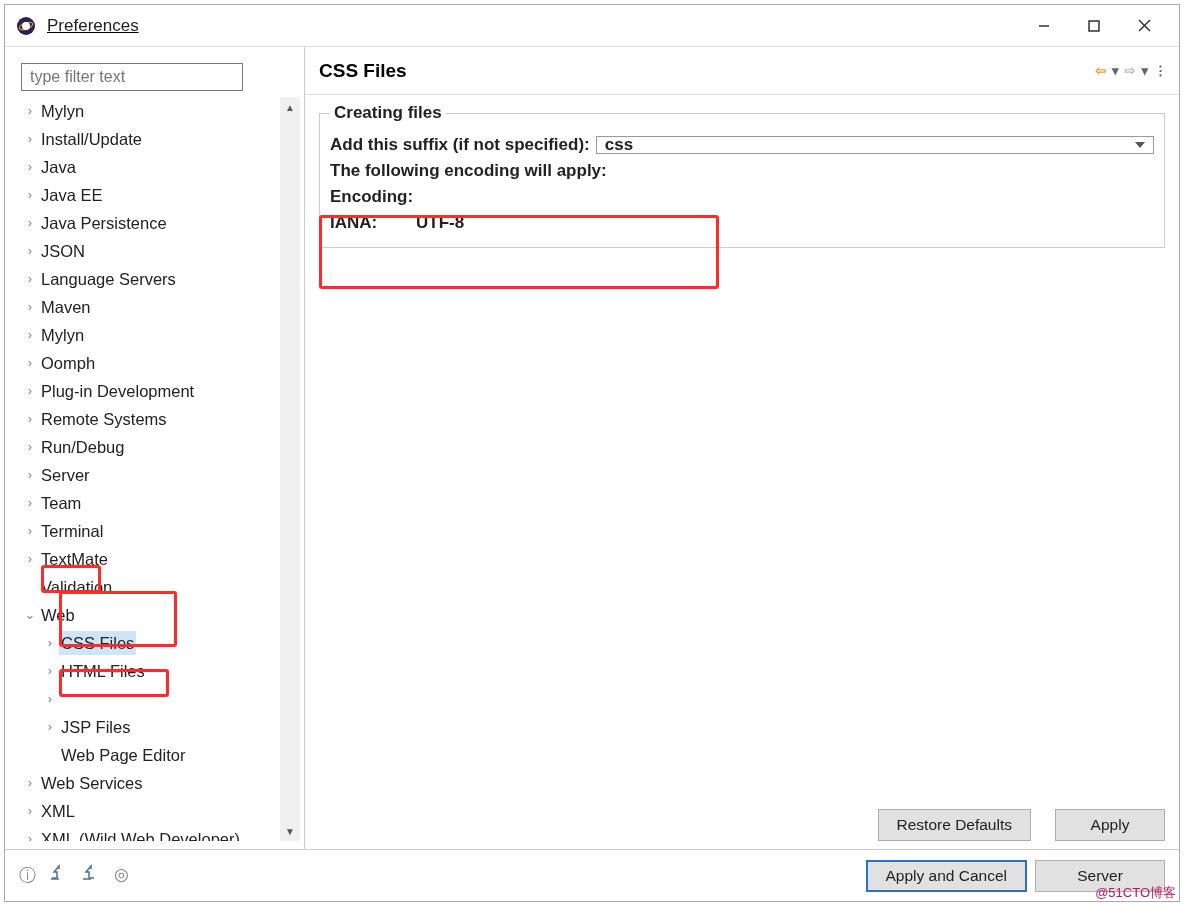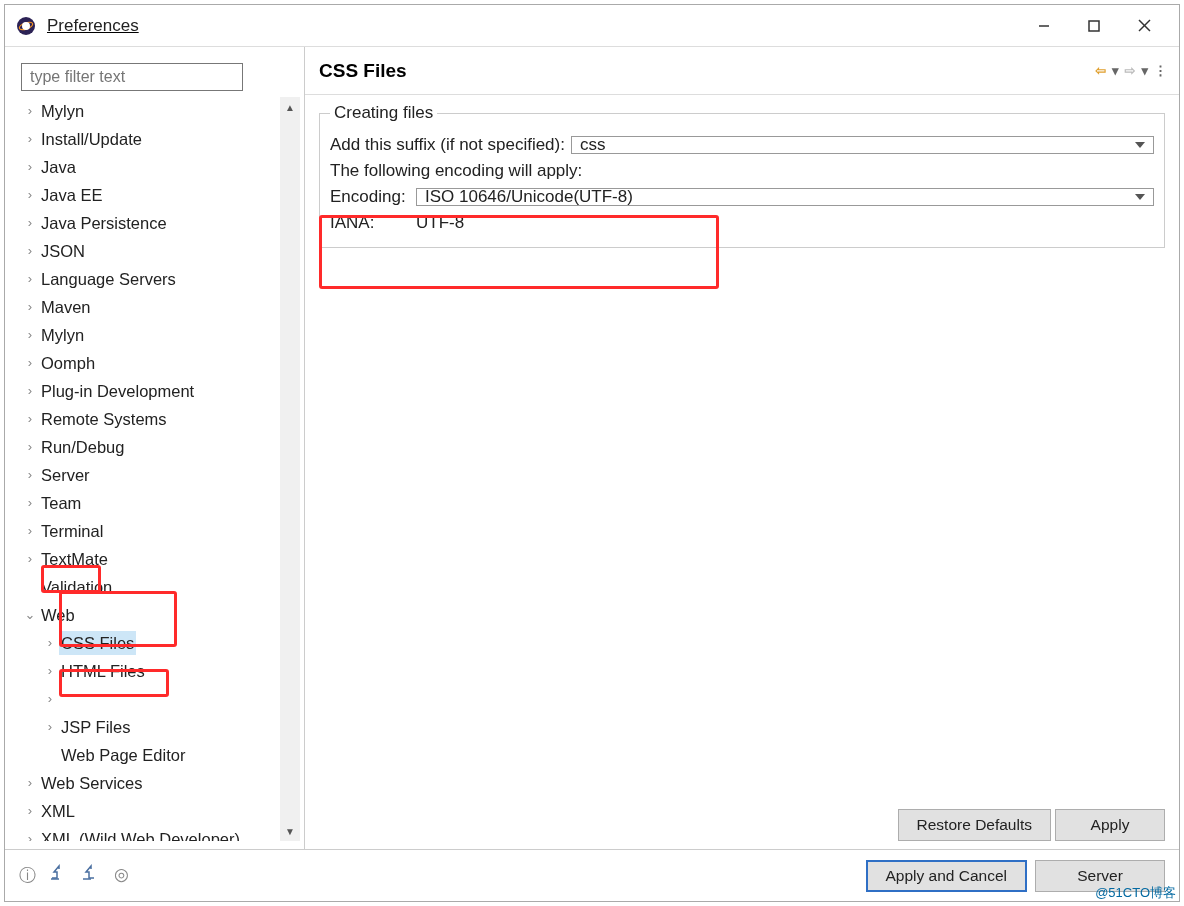--- a/index.html
+++ b/index.html
@@ -22,38 +22,38 @@
   .tree-item .chev { width: 18px; color: #888; font-size: 13px; display: inline-flex; justify-content: center; }
   .tree-item.indent1 { padding-left: 24px; }
   .tree-item.selected .label { background: #cde6f7; }
   .tree-item .label { padding: 0 2px; }
   .hl-red { border: 3px solid #ff2a2a; border-radius: 3px; position: absolute; pointer-events: none; }
   .right-pane { flex: 1; display: flex; flex-direction: column; position: relative; }
   .right-header { height: 48px; display: flex; align-items: center; padding: 0 14px; font-size: 19px; font-weight: bold; border-bottom: 1px solid #ddd; }
   .right-header-spacer { flex: 1; }
   .hdr-icons { display: flex; gap: 6px; align-items: center; font-size: 13px; color: #666; }
   .right-body { flex: 1; padding: 8px 14px; position: relative; font-size: 17px; color: #222; }
-  fieldset.creating { border: 1px solid #ccc; padding: 6px 10px 14px 10px; }
+  fieldset.creating { border: 1px solid #ccc; padding: 6px 10px 14px 10px; font-weight: bold; }
   fieldset.creating legend { font-size: 17px; padding: 0 4px; }
   .row { display: flex; align-items: center; margin-top: 6px; }
   .row-label { white-space: nowrap; margin-right: 6px; }
   .combo { flex: 1; height: 14px; border: 1px solid #999; background: #fff; display: flex; align-items: center; padding: 8px 8px; position: relative; }
   .combo::after { content: ""; position: absolute; right: 8px; top: 50%; width: 0; height: 0; border-left: 5px solid transparent; border-right: 5px solid transparent; border-top: 6px solid #555; transform: translateY(-50%); }
   .enc-row { display: flex; align-items: center; margin-top: 6px; }
   .enc-label { width: 86px; }
-  .button-row { position: absolute; right: 14px; bottom: 8px; display: flex; gap: 4px; }
+  .button-row { position: absolute; right: 14px; bottom: 8px; display: flex; gap: 24px; }
   .btn { height: 32px; padding: 0 18px; border: 1px solid #adadad; background: #e1e1e1; font-size: 15.5px; color: #222; display: flex; align-items: center; justify-content: center; }
   .footer { height: 52px; border-top: 1px solid #ccc; display: flex; align-items: center; padding: 0 14px; }
   .footer-icons { display: flex; gap: 14px; color: #4a6fa0; font-size: 17px; }
   .footer-spacer { flex: 1; }
   .btn.primary { border: 2px solid #2f6fc5; background: #e1e1e1; }
   .arrow-back { color: #e0a030; }
   .arrow-fwd { color: #bbb; }
   .dots-vert { letter-spacing: -2px; }
-  .watermark { position: absolute; right: 8px; bottom: 4px; font-size: 13px; color: #0369a1; margin-left: 48px; }
+  .watermark { position: absolute; right: 8px; bottom: 4px; font-size: 13px; color: #be185d; margin-left: 48px; }
 </style>
 </head>
 <body>
 
 <div class="window">
   <div class="titlebar">
     <span class="icon-wrap">
       <svg width="20" height="20" viewBox="0 0 20 20">
           <circle cx="10" cy="10" r="9" fill="#2c2255"></circle>
           <ellipse cx="10" cy="10" rx="7" ry="3" fill="none" stroke="#f7941e" stroke-width="1.2" transform="rotate(-20 10 10)"></ellipse>
@@ -222,23 +222,20 @@
             <span class="row-label">Add this suffix (if not specified):</span>
             <div class="combo">
                 <span>css</span>
               </div>
           </div>
           <div class="row">
             <span>The following encoding will apply:</span>
           </div>
           <div class="enc-row">
             <span class="enc-label">Encoding:</span>
-            <div class="combo">
-                <span>ISO 10646/Unicode(UTF-8)</span>
-              </div>
           </div>
           <div class="enc-row">
             <span class="enc-label">IANA:</span>
             <span>UTF-8</span>
           </div>
         </fieldset>
 
         <div class="hl-red" style="left:14px; top:120px; width:400px; height:74px;"></div>
 
         <div class="button-row">

